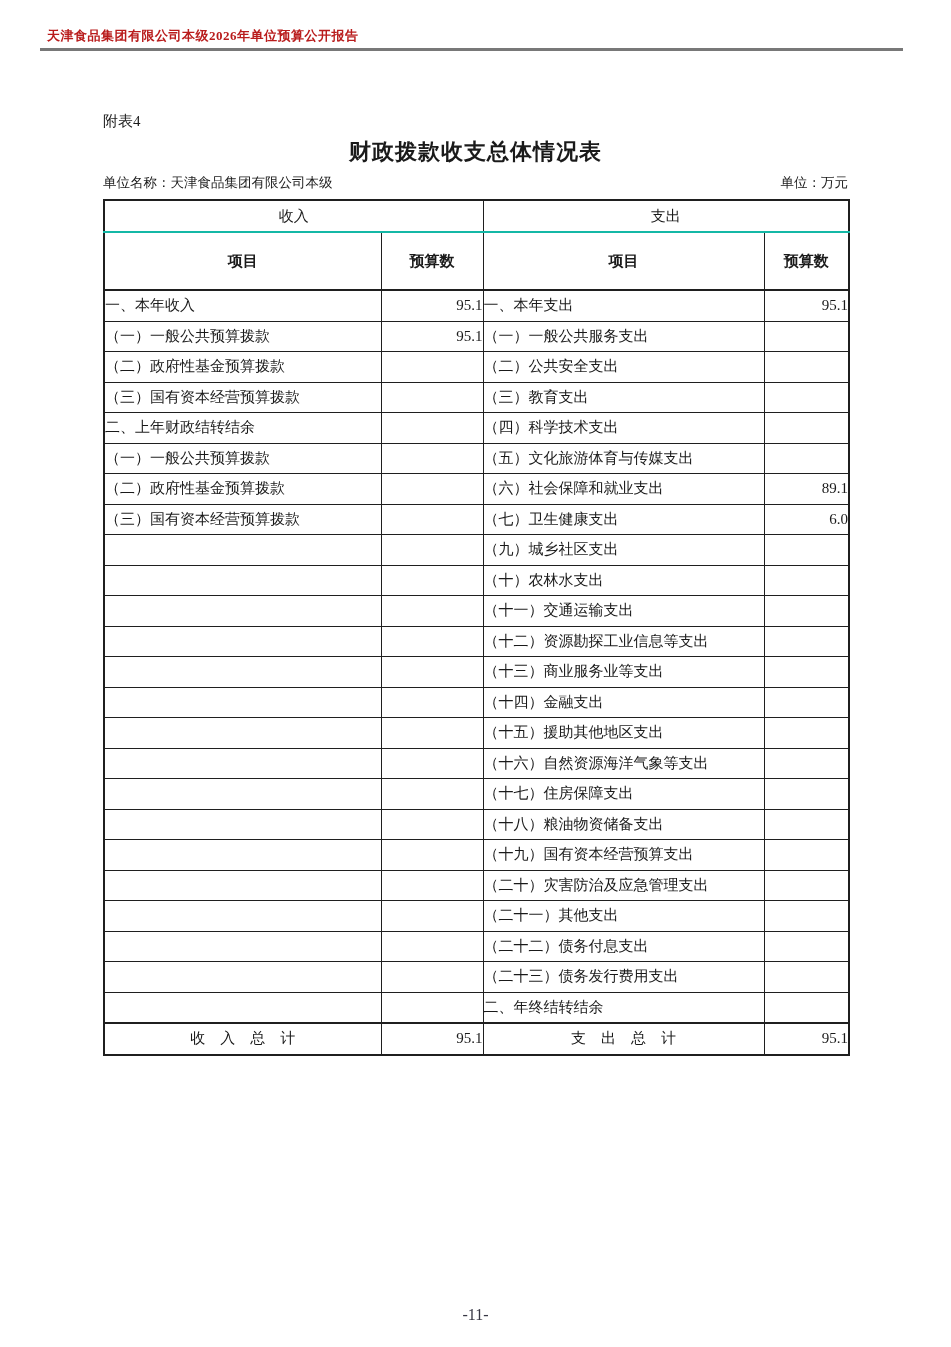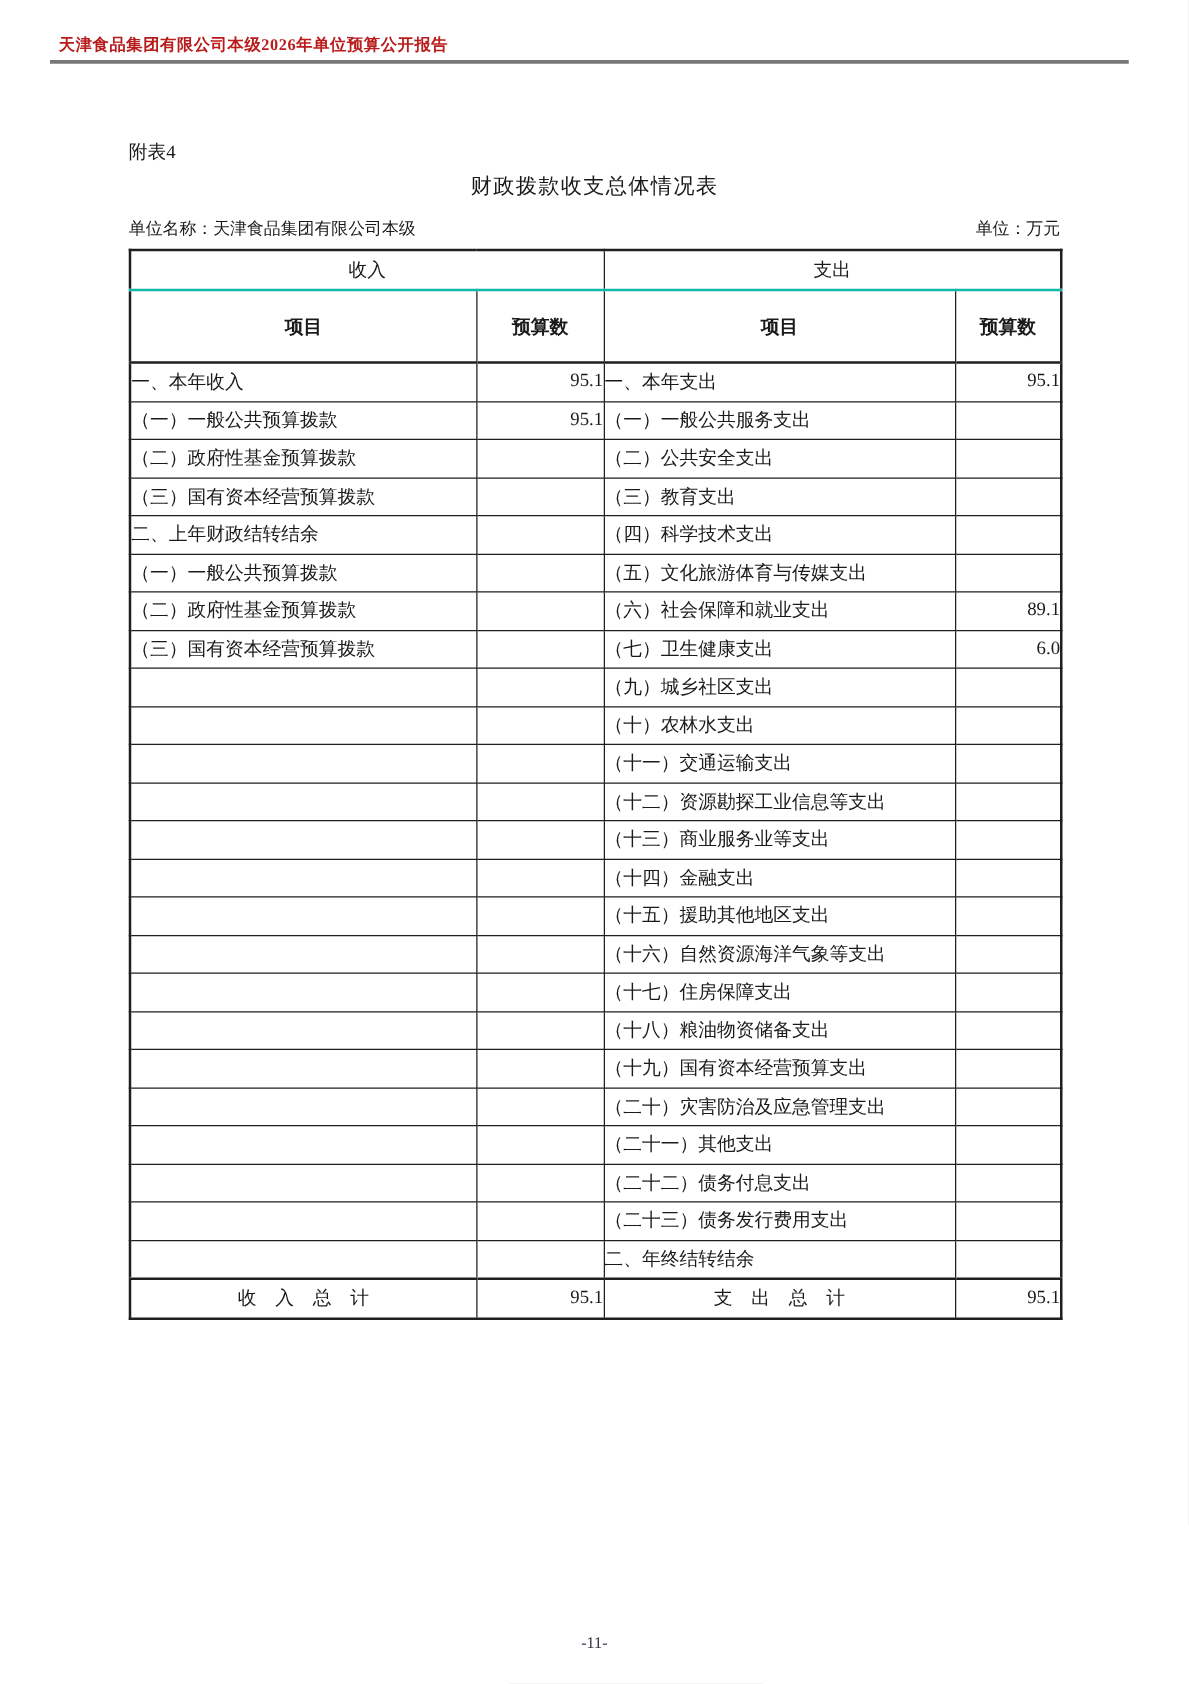--- a/index.html
+++ b/index.html
@@ -36,22 +36,22 @@
     top: 112px;
     font-size: 15px;
   }
   .doc-title {
     position: absolute;
     left: 0;
     right: 0;
     top: 137px;
     margin: 0;
     text-align: center;
-    font-size: 17px;
-    font-weight: normal;
+    font-size: 22px;
+    font-weight: bold;
     letter-spacing: 1px;
   }
   .meta-row {
     position: absolute;
     left: 103px;
     top: 174px;
     width: 745px;
     display: flex;
     justify-content: space-between;
     font-size: 13.5px;
@@ -89,21 +89,21 @@
   td.item { text-align: left; padding-left: 5px; }
   td.num  { text-align: right; padding-right: 5px; }
   tr.total td { border-top: 2px solid #1f1f1f; }
   tr.total td.item { text-align: center; padding-left: 0; }
   .footer {
     position: absolute;
     left: 0;
     right: 0;
     top: 1306px;
     text-align: center;
-    font-size: 13px;
+    font-size: 16px;
     color: #373744;
   }
 </style>
 </head>
 <body>
 
 <div class="page">
 
   <div class="page-header">天津食品集团有限公司本级2026年单位预算公开报告</div>
   <div class="header-rule"></div>

